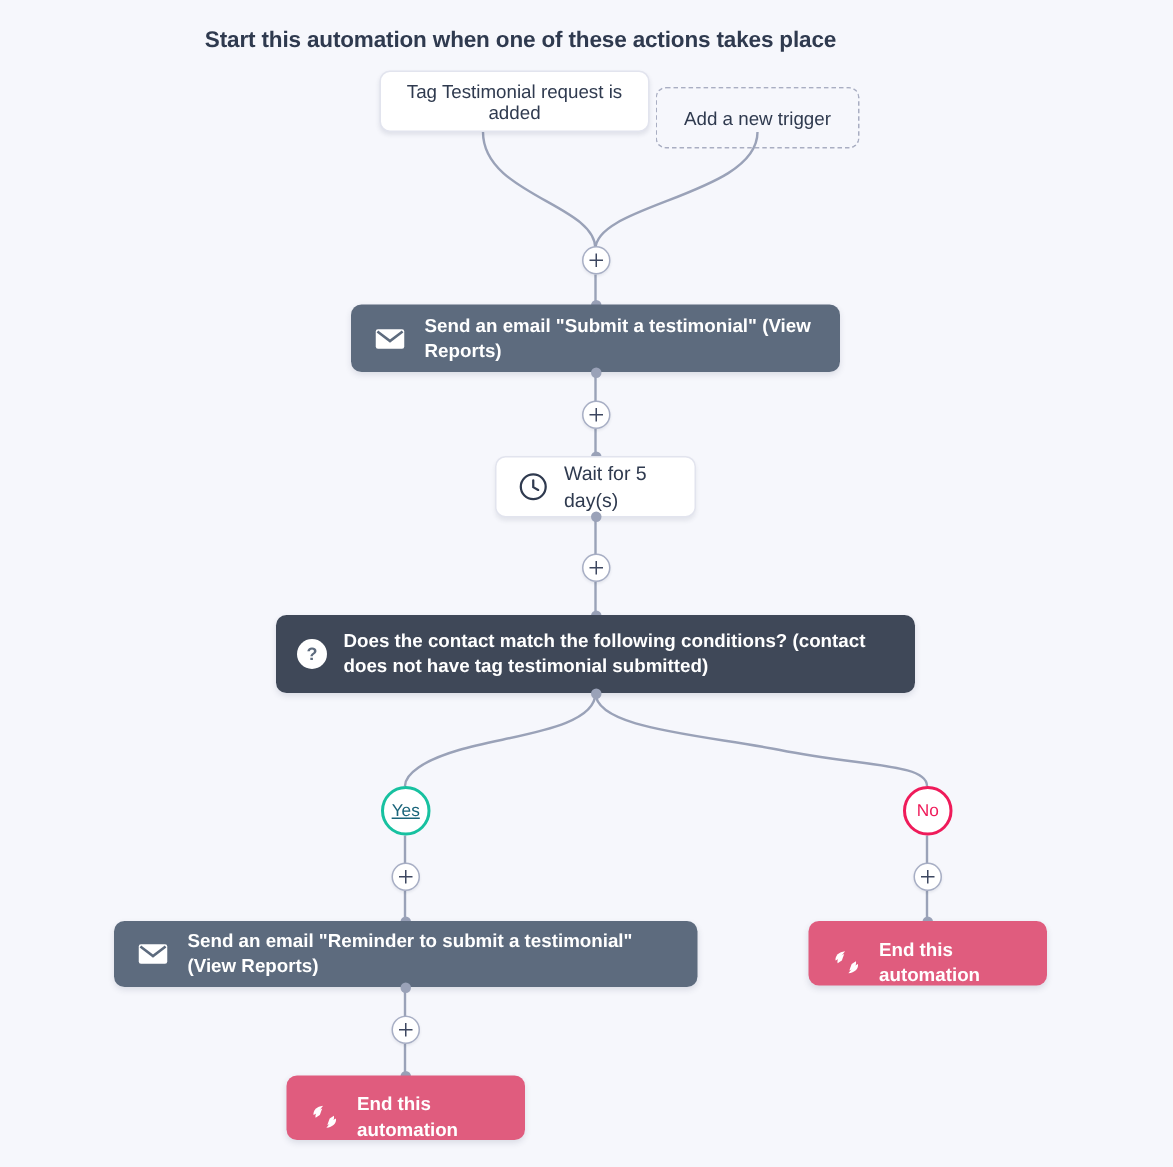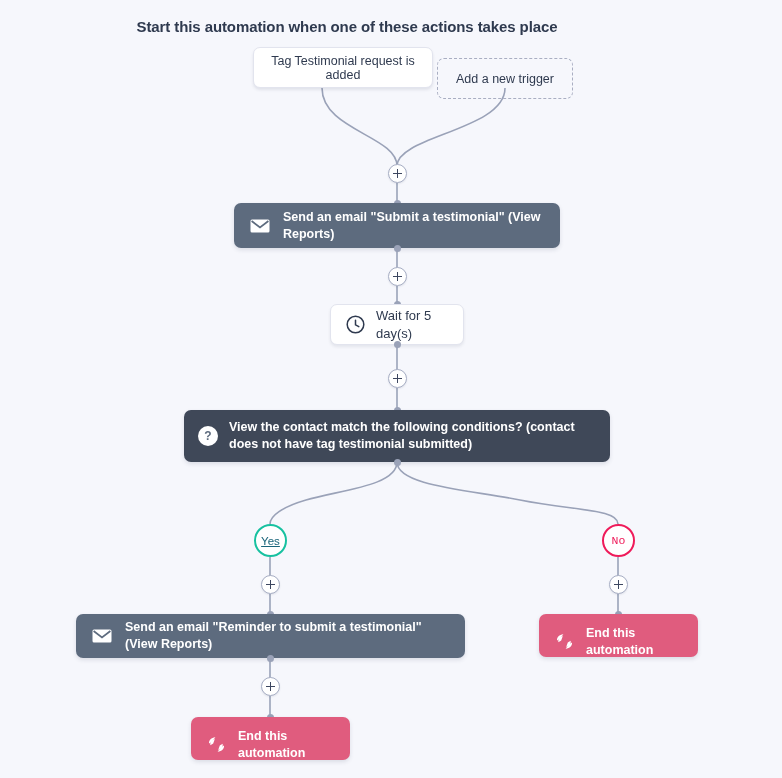--- a/index.html
+++ b/index.html
@@ -138,21 +138,21 @@
     width: 33px; height: 33px;
     border-radius: 50%;
     background: #ffffff;
     display: flex;
     align-items: center;
     justify-content: center;
     font-size: 11.5px;
     font-weight: normal;
   }
   .branch-node.yes { border: 2px solid #17c1a0; color: #19647a; text-decoration: underline; }
-  .branch-node.no  { border: 2px solid #ef1b5a; color: #ef1b5a; font-family: Liberation Mono, monospace; }
+  .branch-node.no  { border: 2px solid #ef1b5a; color: #ef1b5a; }
 
   
   .dot {
     position: absolute;
     width: 7px; height: 7px;
     border-radius: 50%;
     background: #9aa2b8;
   }
 
   .qmark {
@@ -244,21 +244,21 @@
   </div>
   <div class="dot" style="left:394px; top:341px;"></div>
 
   <div class="plus-node" style="left:388px; top:369px;"></div>
 
   <div class="dot" style="left:394px; top:407px;"></div>
   <div class="block condition" style="left:184px; top:410px; width:426px; height:52px;">
     <span class="bicon">
       <span class="qmark">?</span>
     </span>
-    <span class="blabel">View the contact match the following conditions? (contact does not have tag testimonial submitted)</span>
+    <span class="blabel">Does the contact match the following conditions? (contact does not have tag testimonial submitted)</span>
   </div>
   <div class="dot" style="left:394px; top:459px;"></div>
 
   <div class="branch-node yes" style="left:254px; top:524px;">
     <span>Yes</span>
   </div>
 
   <div class="branch-node no" style="left:602px; top:524px;">
     <span>No</span>
   </div>

